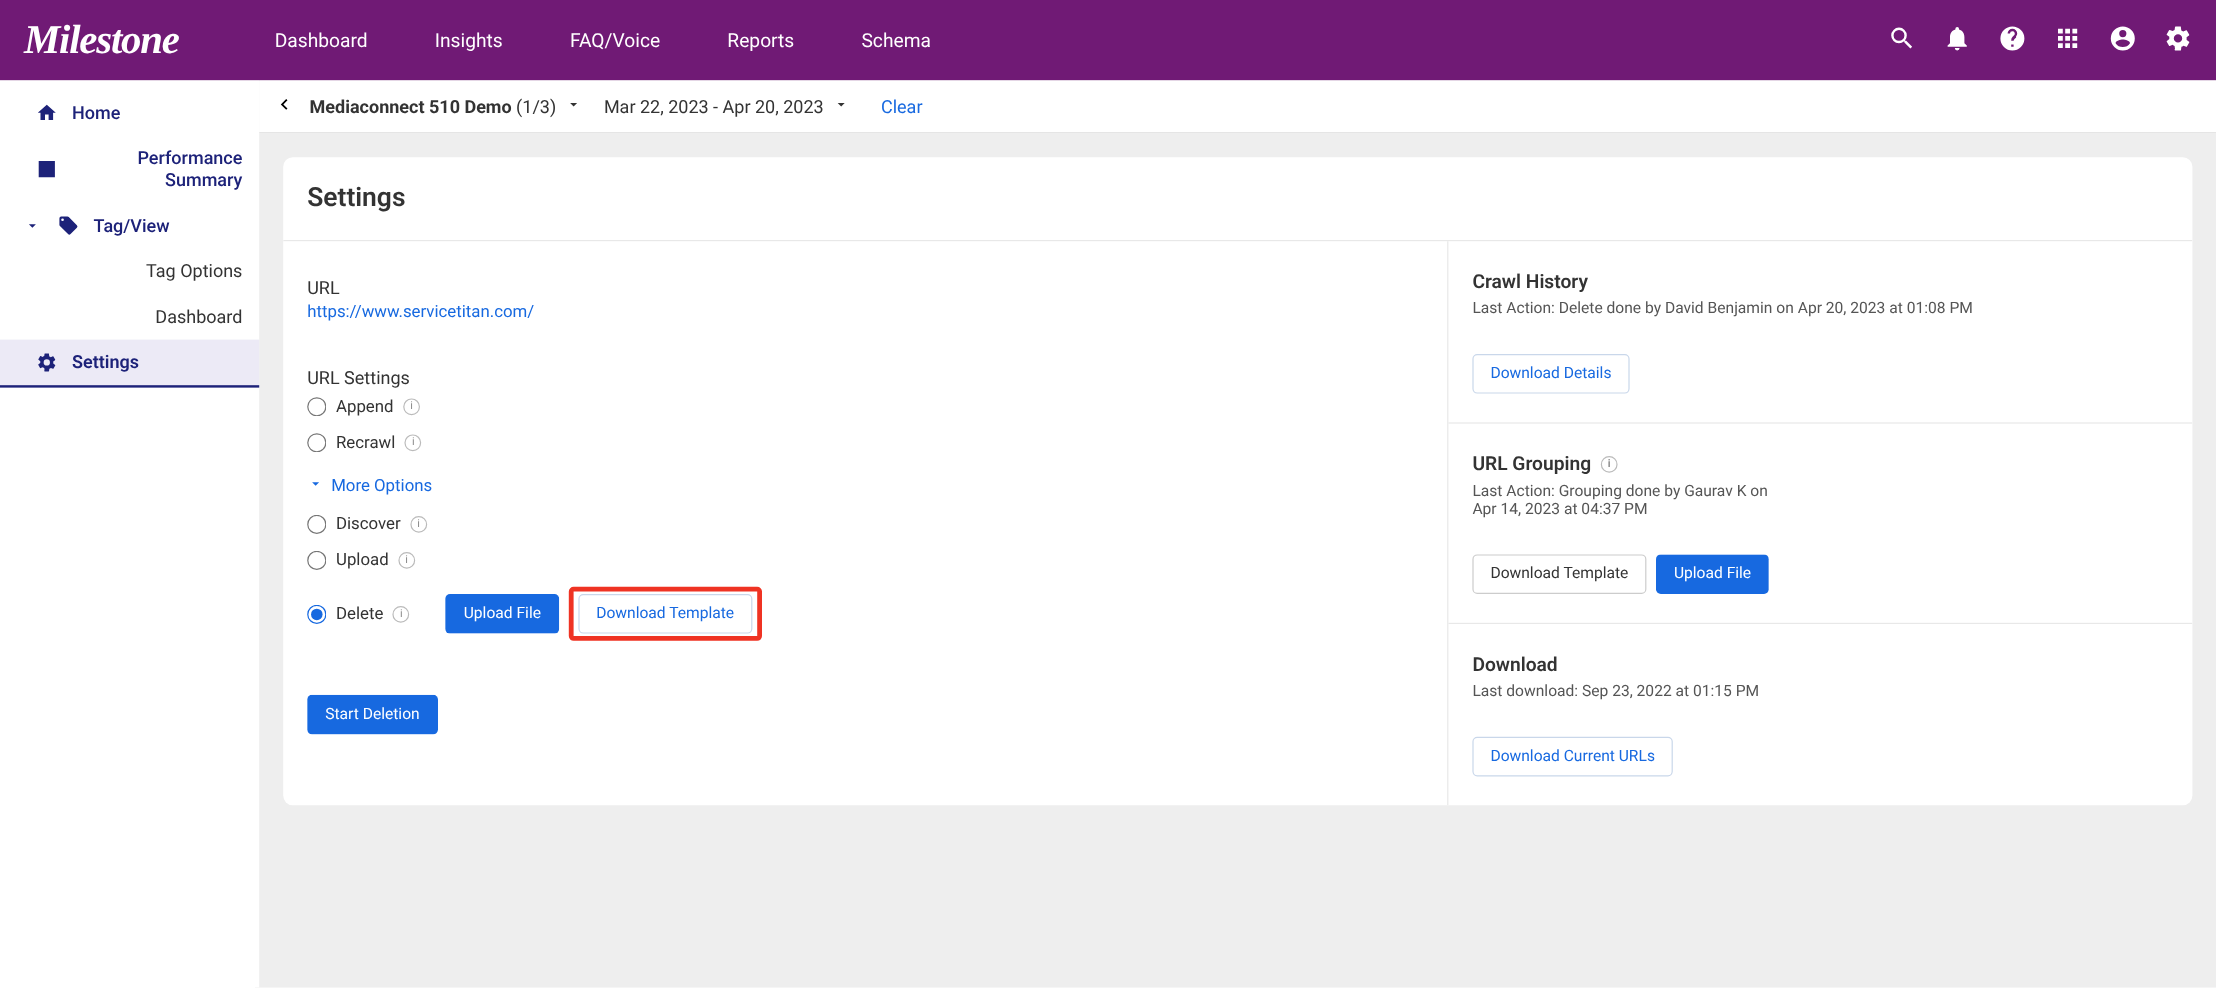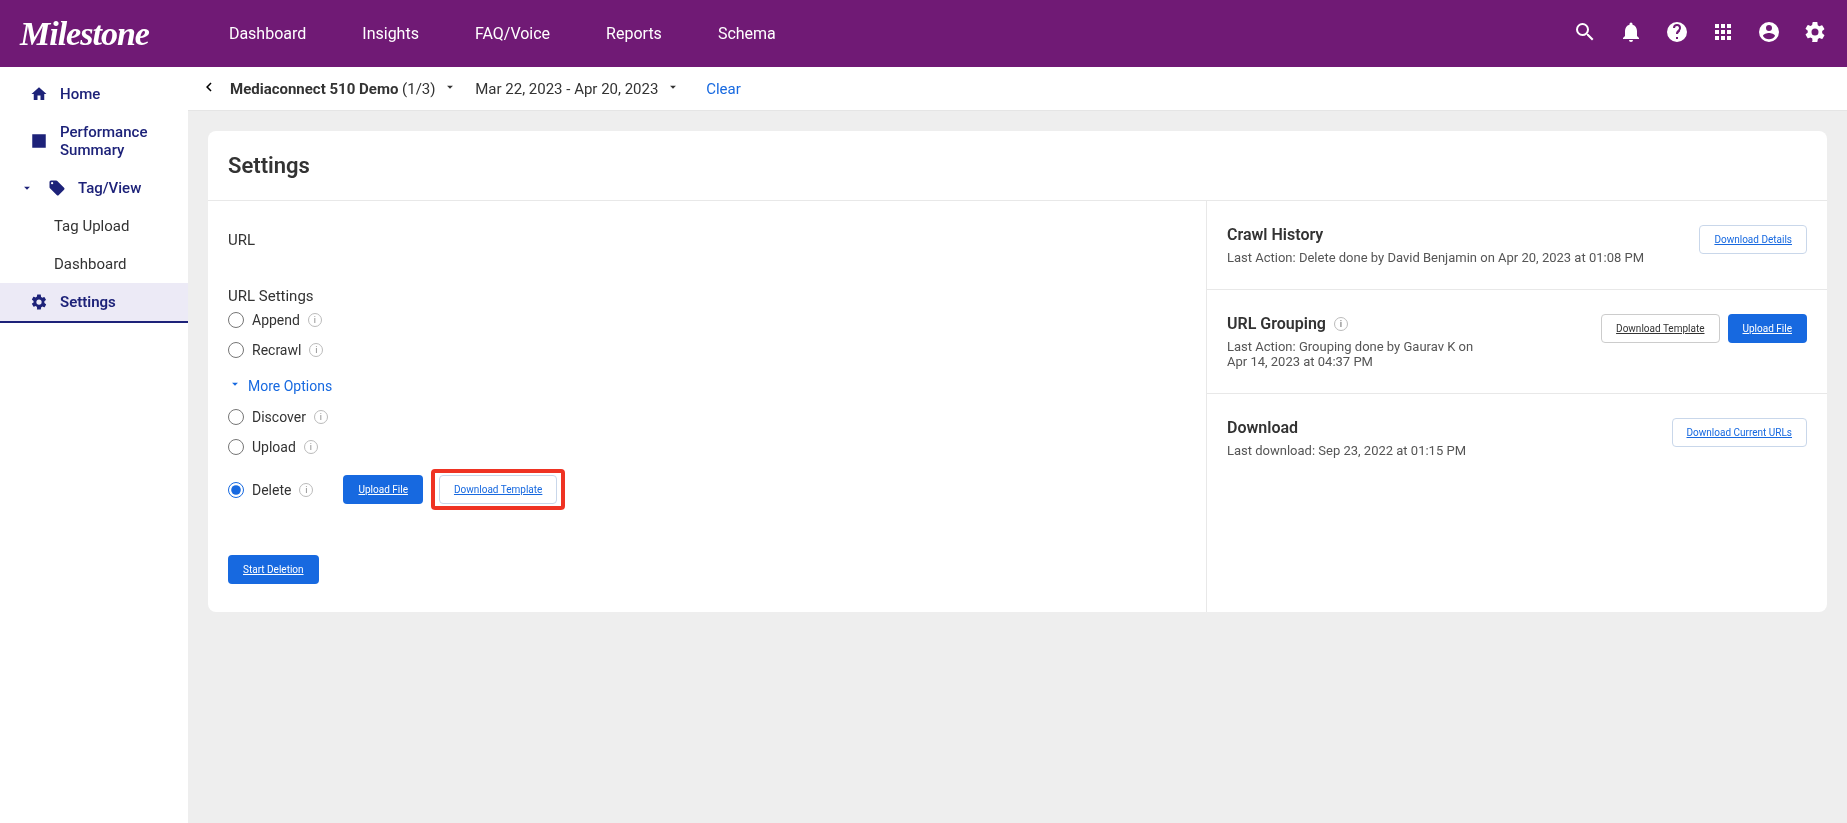--- a/index.html
+++ b/index.html
@@ -5,21 +5,21 @@
   * { box-sizing: border-box; margin: 0; padding: 0; }
   body { font-family: -apple-system, BlinkMacSystemFont, "Segoe UI", Roboto, Arial, sans-serif; background: #eeeeee; color: #333; }
   .topbar { background: #701a75; height: 67px; display: flex; align-items: center; padding: 0 20px; color: #fff; }
   .logo { font-family: Georgia, "Times New Roman", serif; font-style: italic; font-weight: 700; font-size: 34px; letter-spacing: -1px; margin-right: 80px; }
   .topnav { display: flex; gap: 56px; flex: 1; }
   .topnav a { color: #fff; text-decoration: none; font-size: 16px; cursor: pointer; }
   .topicons { display: flex; gap: 22px; align-items: center; }
   .topicons svg { width: 24px; height: 24px; fill: #fff; cursor: pointer; }
 
   .shell { display: flex; }
-  .sidebar { width: 188px; background: #fff; min-height: calc(100vh - 67px); padding-top: 8px; }
+  .sidebar { width: 216px; background: #fff; min-height: calc(100vh - 67px); padding-top: 8px; text-align: right; }
   .side-item { display: flex; align-items: center; gap: 12px; padding: 10px 14px 10px 30px; font-size: 15px; color: #1d2279; cursor: pointer; font-weight: 500; }
   .side-item .icn { width: 18px; height: 18px; display: inline-flex; align-items: center; justify-content: center; }
   .side-item.expand { padding-left: 18px; }
   .side-sub { padding: 10px 14px 10px 54px; font-size: 15px; color: #333; cursor: pointer; }
   .side-item.active { background: #eceaf6; border-bottom: 2px solid #1d2279; color: #1d2279; font-weight: 600; }
 
   .main { flex: 1; }
   .subheader { background: #fff; height: 44px; display: flex; align-items: center; gap: 12px; padding: 0 12px; border-bottom: 1px solid #e5e5e5; margin-bottom: 20px; }
   .subheader .back svg { width: 18px; height: 18px; fill: #000; cursor: pointer; }
   .subheader .crumb { font-size: 15px; }
@@ -37,29 +37,29 @@
   .row .lab { width: 112px; font-size: 15px; color: #333; padding-top: 2px; }
   .row .val { flex: 1; }
   .link { color: #1769e0; text-decoration: none; font-size: 14px; }
 
   .options { margin-top: 36px; }
   .radio-line { display: flex; align-items: center; gap: 8px; padding: 7px 0; font-size: 14px; }
   .radio-line input[type=radio] { width: 16px; height: 16px; accent-color: #1769e0; }
   .info-icn { width: 14px; height: 14px; border: 1px solid #bbb; border-radius: 50%; display: inline-flex; align-items:center; justify-content:center; font-size:9px; color:#888; }
   .more-opt { color: #1769e0; font-size: 14px; padding: 12px 0 8px; display:flex; align-items:center; gap:6px; cursor:pointer; }
 
-  .btn { display: inline-flex; align-items: center; justify-content: center; padding: 8px 14px; border-radius: 4px; font-size: 10px; cursor: pointer; border: 1px solid transparent; text-decoration: underline; }
+  .btn { display: inline-flex; align-items: center; justify-content: center; padding: 8px 14px; border-radius: 4px; font-size: 13px; cursor: pointer; border: 1px solid transparent; }
   .btn-primary { background: #1769e0; color: #fff; }
   .btn-outline { background: #fff; color: #1769e0; border: 1px solid #c9d7ea; }
   .btn-outline-dark { background: #fff; color: #333; border: 1px solid #ccc; }
   .highlight-box { border: 4px solid #ef3323; border-radius: 4px; padding: 2px 4px; display:inline-flex; }
 
   .start-row { margin-top: 38px; }
 
-  .section { padding: 24px 20px; border-bottom: 1px solid #e8e8e8; display:flex; gap: 30px; }
+  .section { padding: 24px 20px; border-bottom: 1px solid #e8e8e8; display:flex; gap: 30px; flex-direction: column; }
   .section:last-child { border-bottom: none; }
   .section .meta { flex: 1; }
   .section h3 { font-size: 16px; font-weight: 600; display: flex; align-items: center; gap: 8px; }
   .section .sub { font-size: 13px; color: #555; margin-top: 6px; max-width: 260px; }
   .section .actions { display: flex; gap: 8px; align-items: flex-start; }
 </style>
 </head>
 <body>
 
 <div class="topbar">
@@ -118,21 +118,21 @@
             <path d="M7 10l5 5 5-5z"></path>
           </svg>
         </span>
       <span class="icn">
           <svg viewBox="0 0 24 24" width="18" height="18" fill="#1d2279">
             <path d="M21.41 11.58l-9-9A2 2 0 0011 2H4a2 2 0 00-2 2v7a2 2 0 00.59 1.41l9 9a2 2 0 002.82 0l7-7a2 2 0 000-2.83zM5.5 7A1.5 1.5 0 117 5.5 1.5 1.5 0 015.5 7z"></path>
           </svg>
         </span>
       <span>Tag/View</span>
     </div>
-    <div class="side-sub">Tag Upload</div>
+    <div class="side-sub">Tag Options</div>
     <div class="side-sub">Dashboard</div>
     <div class="side-item active">
       <span class="icn">
           <svg viewBox="0 0 24 24" width="18" height="18" fill="#1d2279">
             <path d="M19.14 12.94a7.14 7.14 0 00.05-.94 7.14 7.14 0 00-.05-.94l2.03-1.58a.5.5 0 00.12-.64l-1.92-3.32a.5.5 0 00-.6-.22l-2.39.96a7.03 7.03 0 00-1.62-.94l-.36-2.54A.5.5 0 0014 2h-4a.5.5 0 00-.49.42l-.36 2.54a7.03 7.03 0 00-1.62.94l-2.39-.96a.5.5 0 00-.6.22L2.62 8.48a.5.5 0 00.12.64l2.03 1.58a7.14 7.14 0 000 1.88L2.74 14.16a.5.5 0 00-.12.64l1.92 3.32a.5.5 0 00.6.22l2.39-.96c.5.38 1.05.7 1.62.94l.36 2.54A.5.5 0 0010 22h4a.5.5 0 00.49-.42l.36-2.54c.57-.24 1.12-.56 1.62-.94l2.39.96a.5.5 0 00.6-.22l1.92-3.32a.5.5 0 00-.12-.64l-2.03-1.58zM12 15.5A3.5 3.5 0 1115.5 12 3.5 3.5 0 0112 15.5z"></path>
           </svg>
         </span>
       <span>Settings</span>
     </div>
   </aside>
@@ -162,20 +162,21 @@
       <span class="clear">Clear</span>
     </div>
 
     <div class="card">
       <h2>Settings</h2>
       <div class="cols">
 
         <div class="col-l">
           <div class="row">
             <div class="lab">URL</div>
+            <div class="val"><a class="link">https://www.servicetitan.com/</a></div>
           </div>
 
           <div class="row options">
             <div class="lab">URL Settings</div>
             <div class="val">
               <label class="radio-line">
                 <input type="radio" name="urls" style="">
                 <span>Append</span>
                 <span class="info-icn">i</span>
               </label>

